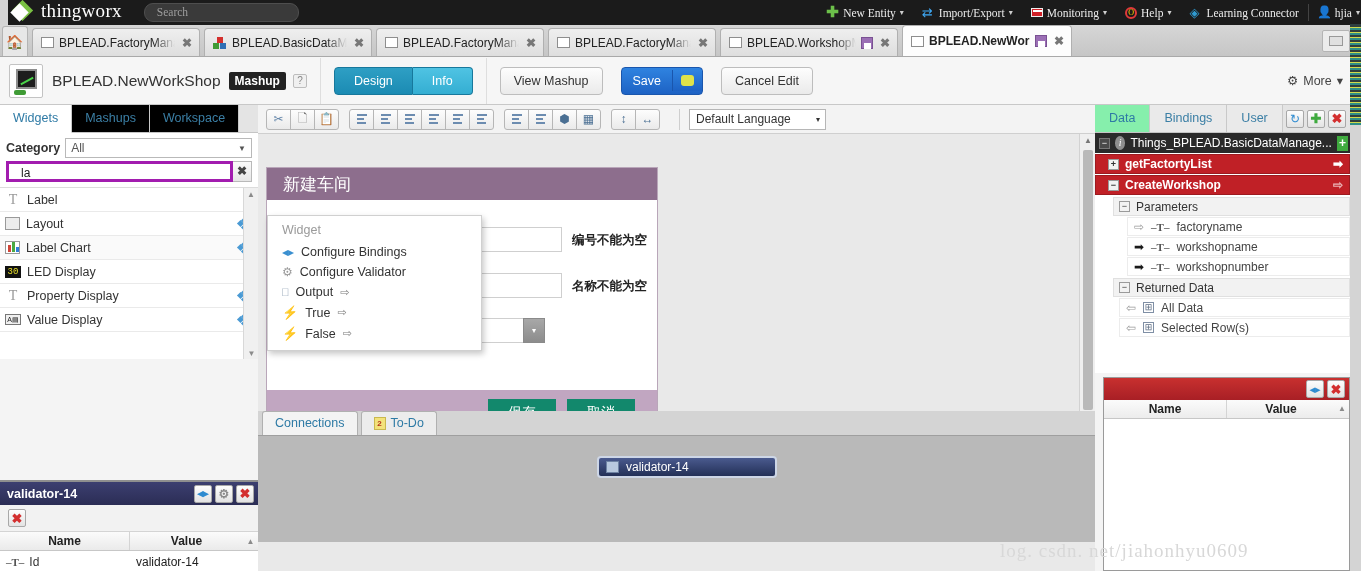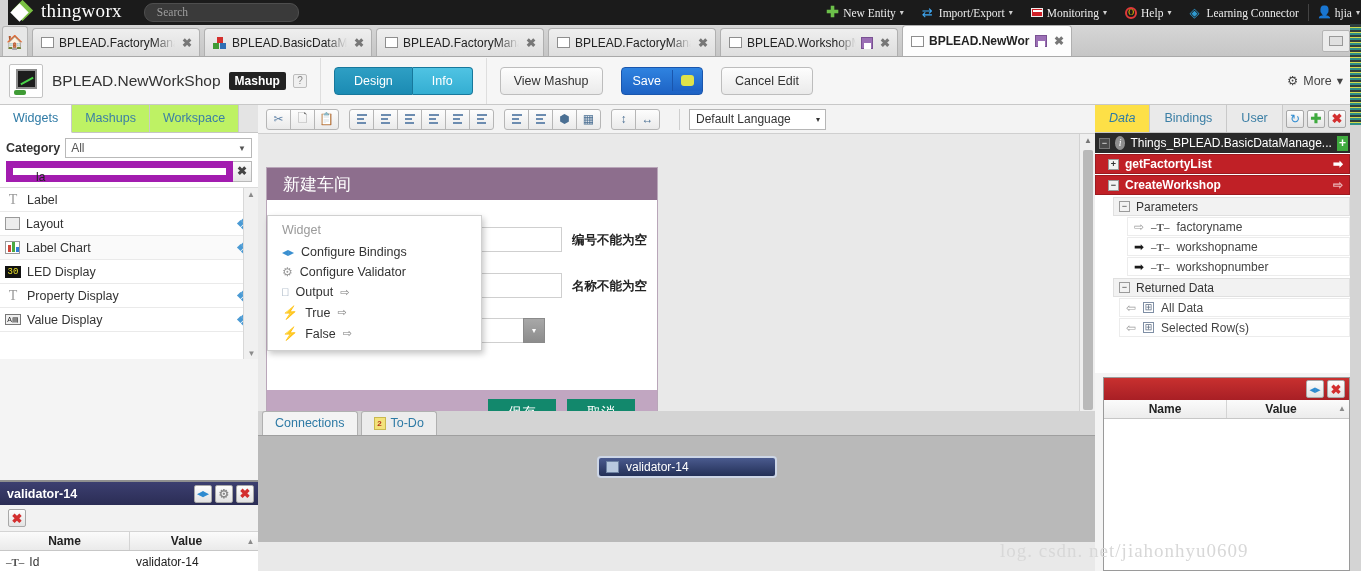--- a/index.html
+++ b/index.html
@@ -157,34 +157,34 @@
   .more {
     margin-left: auto; margin-right: 18px; display: flex; align-items: center; gap: 5px;
     font-size: 12.5px; color: #444;
   }
 
   
   .leftpanel { position: absolute; left: 0; top: 105px; width: 258px; height: 466px; background: #f4f4f4; }
   .ptabs { display: flex; height: 28px; background: #e4e4e4; border-bottom: 1px solid #c5c5c5; }
   .ptab {
     padding: 0 13px; line-height: 27px; font-size: 12.5px; color: #3b7fa5;
-    border-right: 1px solid #c9c9c9; background: #bef264;
+    border-right: 1px solid #c9c9c9; background: #000000;
   }
   .ptab.active { background: #fff; color: #2e7aa5; border-bottom: 1px solid #fff; margin-bottom:-1px;}
   .catrow { display: flex; align-items: center; gap: 5px; padding: 5px 6px 3px 6px; background:#fff;}
   .catlabel { font-size: 12.5px; font-weight: bold; color: #333; }
   .selbox {
     flex: 1; height: 20px; border: 1px solid #b9b9b9; background: #fff;
     display: flex; align-items: center; padding-left: 5px; font-size: 12px; color: #555;
   }
   .selbox .dc { margin-left: auto; margin-right: 5px; font-size: 8px; color: #555; }
   .srchrow { display: flex; align-items: center; padding: 0 6px 5px 6px; background:#fff;}
   .srchbox {
-    flex: 1; height: 21px; border: 7px solid #a21caf; background: #fff;
-    font-size: 12px; color: #222; padding-left: 23px; line-height: 19px;
+    flex: 1; height: 21px; border: 3px solid #a21caf; background: #fff;
+    font-size: 12px; color: #222; padding-left: 12px; line-height: 19px;
   }
   .srchclr {
     width: 19px; height: 21px; border: 1px solid #b9b9b9; border-left: none;
     background: linear-gradient(#fbfbfb,#e6e6e6); color: #444; font-size: 12px;
     text-align: center; line-height: 19px; font-weight: bold;
   }
   .wlist { position: relative; height: 172px; overflow: hidden; background: #fff; border-top: 1px solid #dcdcdc;}
   .wrow {
     display: flex; align-items: center; gap: 6px; height: 24px;
     padding: 0 8px 0 5px; border-bottom: 1px solid #eaeaea; font-size: 12.5px; color: #333;
@@ -325,21 +325,21 @@
     background: linear-gradient(#4a5a8e,#233057); border: 2px solid #cdd6e6;
     border-radius: 4px; display: flex; align-items: center; gap: 7px; padding-left: 7px;
     color: #fff; font-size: 12px;
   }
   .vchip .widgeticon { width: 13px; height: 12px; background: #b7c8de; border: 1px solid #6d82a3; }
 
   
   .rightpanel { position: absolute; left: 1095px; top: 105px; width: 255px; height: 466px; background: #f4f4f4; }
   .rtabs { display: flex; height: 28px; background: #e4e4e4; border-bottom: 1px solid #c5c5c5; align-items: stretch;}
   .rtab { padding: 0 14px; line-height: 27px; font-size: 12.5px; color: #3b7fa5; border-right: 1px solid #c9c9c9; background: #eaeaea;}
-  .rtab.active { background: #fde047; color: #2e7aa5; font-style: italic;}
+  .rtab.active { background: #86efac; color: #2e7aa5;}
   .rtab-btns { margin-left: auto; display: flex; align-items: center; gap: 3px; padding-right: 4px; }
   .ic-refresh { color: #2e8bd0; font-size: 12px; }
   .ic-green { color: #3faa3f; font-size: 13px; font-weight: bold; }
 
   .tree { background: #fff; height: 240px; overflow: hidden; }
   .tnode-root {
     height: 20px; background: #2a2a2a; color: #fff; display: flex; align-items: center;
     gap: 5px; padding-left: 4px; font-size: 12px;
   }
   .boxpm { width: 11px; height: 11px; border: 1px solid #9a9a9a; background: #f2f2f2; color: #333; font-size: 9px; text-align: center; line-height: 9px; flex:none;}

